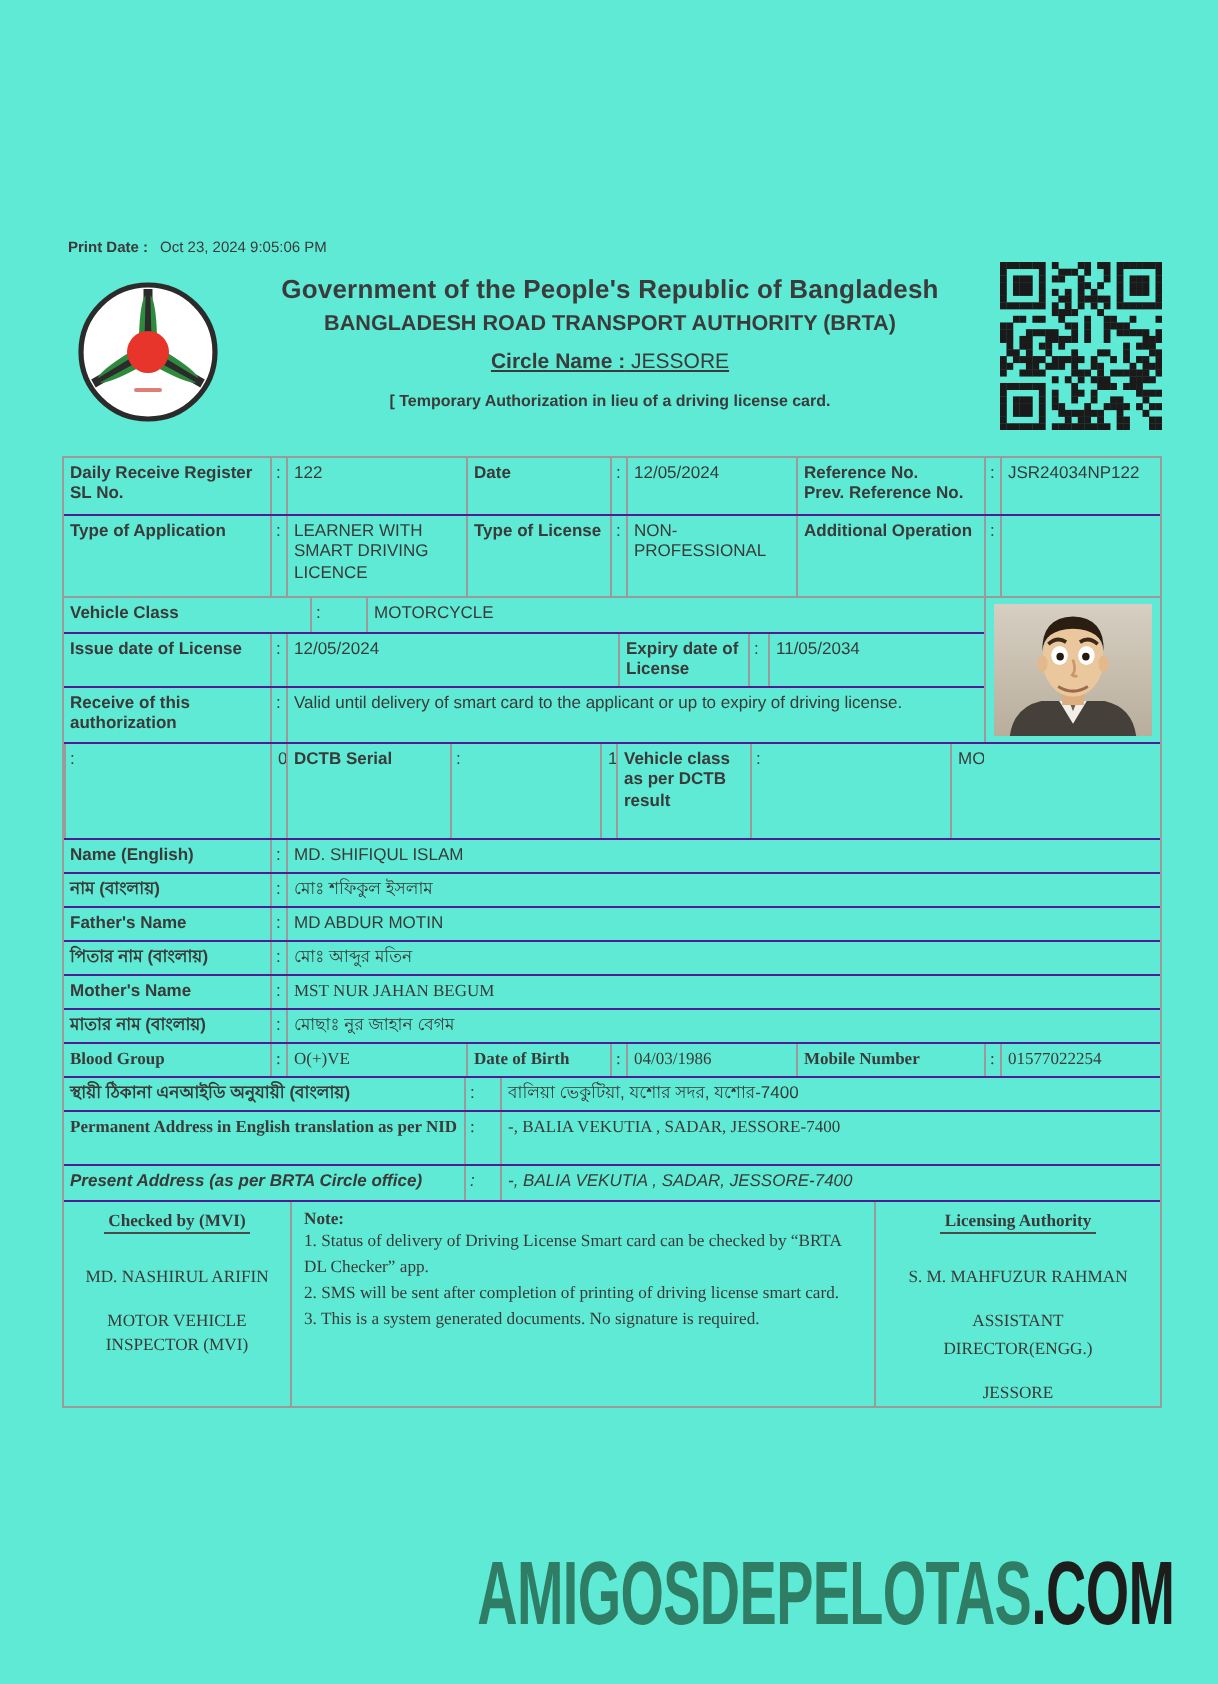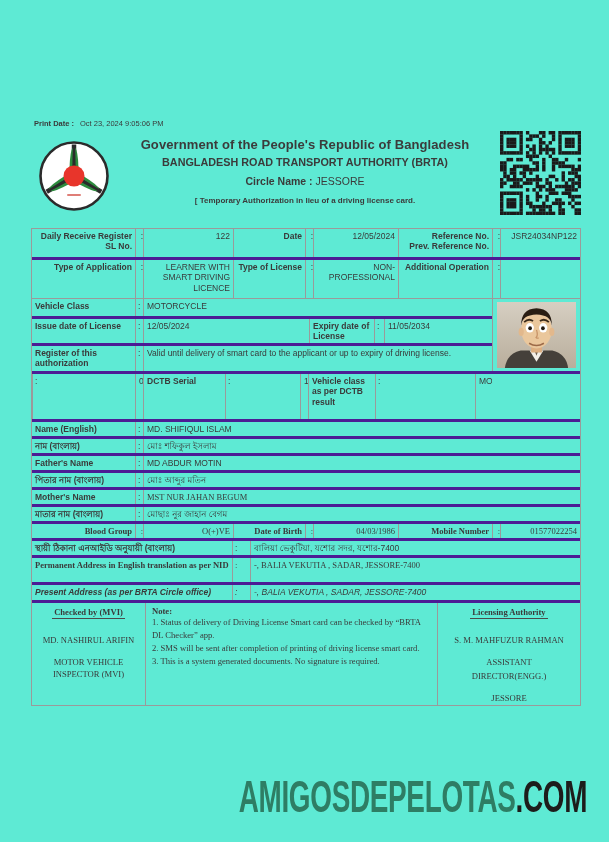--- a/index.html
+++ b/index.html
@@ -12,49 +12,49 @@
   .print-date { position:absolute; top:119px; left:34px; font-size:7.5px; }
   .print-date .pd-label { font-weight:bold; }
   .print-date .pd-value { margin-left:6px; }
 
   .brta-logo { position:absolute; top:138px; left:36px; width:76px; height:78px; }
   .qr-box { position:absolute; top:131px; left:500px; width:81px; height:84px; }
 
   .header { position:absolute; top:137px; left:105px; width:400px; text-align:center; color:#3b3b3b; }
   .h-title  { font-size:13px;  font-weight:bold; letter-spacing:0.1px; }
   .h-sub    { font-size:10.8px; font-weight:bold; margin-top:4px; }
-  .h-circle { font-size:10.5px; margin-top:7px; }
+  .h-circle { font-size:10.5px; margin-top:7px;text-decoration:underline; }
   .h-circle .b { font-weight:bold; }
   .h-notice { font-size:8px; font-weight:bold; line-height:1.3; }
   .h-notice.first { margin-top:9px; }
 
   
   .doc-table { position:absolute; top:228px; left:31px; width:550px; border:1px solid #9a9a9a; font-size:8.5px; line-height:1.22; }
-  .tr  { display:grid; border-top:3px solid #4c1d95; }
+  .tr  { display:grid; border-top:1px solid #4c1d95; }
   .tr.first { border-top:none; }
   .td  { border-left:1px solid #9a9a9a; padding:2px 3px 1px 3px; overflow:hidden; }
   .td.nb { border-left:none; }
   .lbl { font-weight:bold; }
   .cn  { padding-left:2px; padding-right:0; }
   .serif { font-family:"Liberation Serif", serif; }
 
-  .g1 { grid-template-columns:103px 8px 90px 72px 8px 85px 94px 8px 80px;text-align:right; }
+  .g1 { grid-template-columns:103px 8px 90px 72px 8px 85px 94px 8px 80px; }
   .g2 { grid-template-columns:103px 8px 437px; }
   .g3 { grid-template-columns:103px 8px 349px; }
   .g4 { grid-template-columns:103px 8px 166px 65px 10px 108px; }
   .g6 { grid-template-columns:103px 8px 82px 75px 8px 67px 100px 17px 88px; }
   .gA { grid-template-columns:200px 18px 330px; }
   .gF { grid-template-columns:113px 292px 143px; }
 
   .h28 { min-height:28px; } .h41 { min-height:41px; } .h17 { min-height:17px; }
   .h27 { min-height:27px; } .h48 { min-height:48px; } .h18 { min-height:18px;font-style:italic; }
 
   .mid { position:relative; border-top:1px solid #9a9a9a; }
   .mid .tr { width:460px; }
-  .mid .tr.first { border-top:none; }
+  .mid .tr.first { border-top:none;gap:20px; }
   .photo-cell { position:absolute; top:0; right:0; width:88px; height:100%; border-left:1px solid #9a9a9a; padding:3px 4px; }
   .photo-cell svg { width:100%; height:100%; display:block; }
 
   
   .ft { text-align:center; font-family:"Liberation Serif", serif; padding-top:4px; font-size:8.6px; }
   .ft-title { display:inline-block; font-weight:bold; border-bottom:1px solid #4a4a4a; padding:0 2px 1px 2px; }
   .ft-name  { margin-top:16px; }
   .ft-role  { margin-top:11px; line-height:1.35; padding:0 6px; }
   .ft-role2 { margin-top:2px; }
   .ft-place { margin-top:12px; }
@@ -476,21 +476,21 @@
       </div>
       <div class="tr g4 h27">
         <div class="td nb lbl">Issue date of License</div>
         <div class="td cn">:</div>
         <div class="td">12/05/2024</div>
         <div class="td lbl">Expiry date of License</div>
         <div class="td cn">:</div>
         <div class="td">11/05/2034</div>
       </div>
       <div class="tr g3 h28">
-        <div class="td nb lbl">Register of this authorization</div>
+        <div class="td nb lbl">Receive of this authorization</div>
         <div class="td cn">:</div>
         <div class="td">Valid until delivery of smart card to the applicant or up to expiry of driving license.</div>
       </div>
 
       <div class="photo-cell">
         <svg viewBox="0 0 80 64" preserveAspectRatio="none">
           <defs>
             <linearGradient id="bgg" x1="0" y1="0" x2="0" y2="1">
               <stop offset="0" stop-color="#d6cfc2"></stop>
                 <stop offset="1" stop-color="#b9ae9c"></stop>

